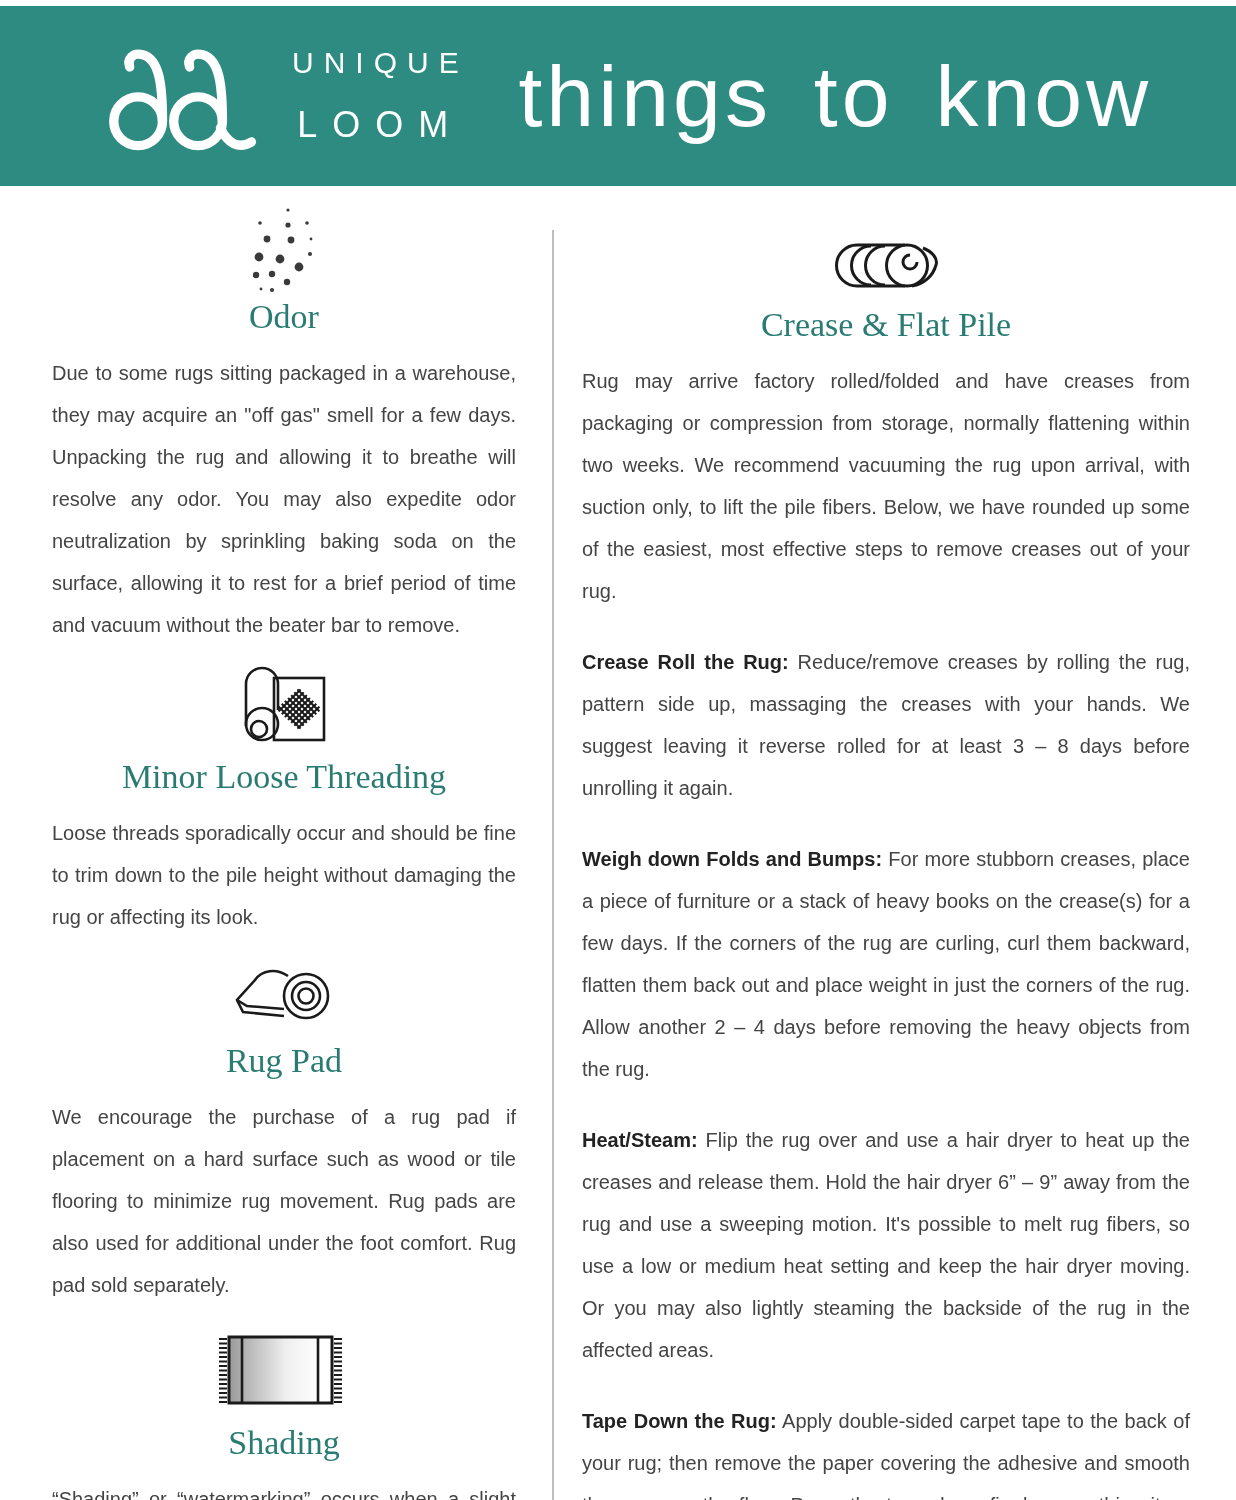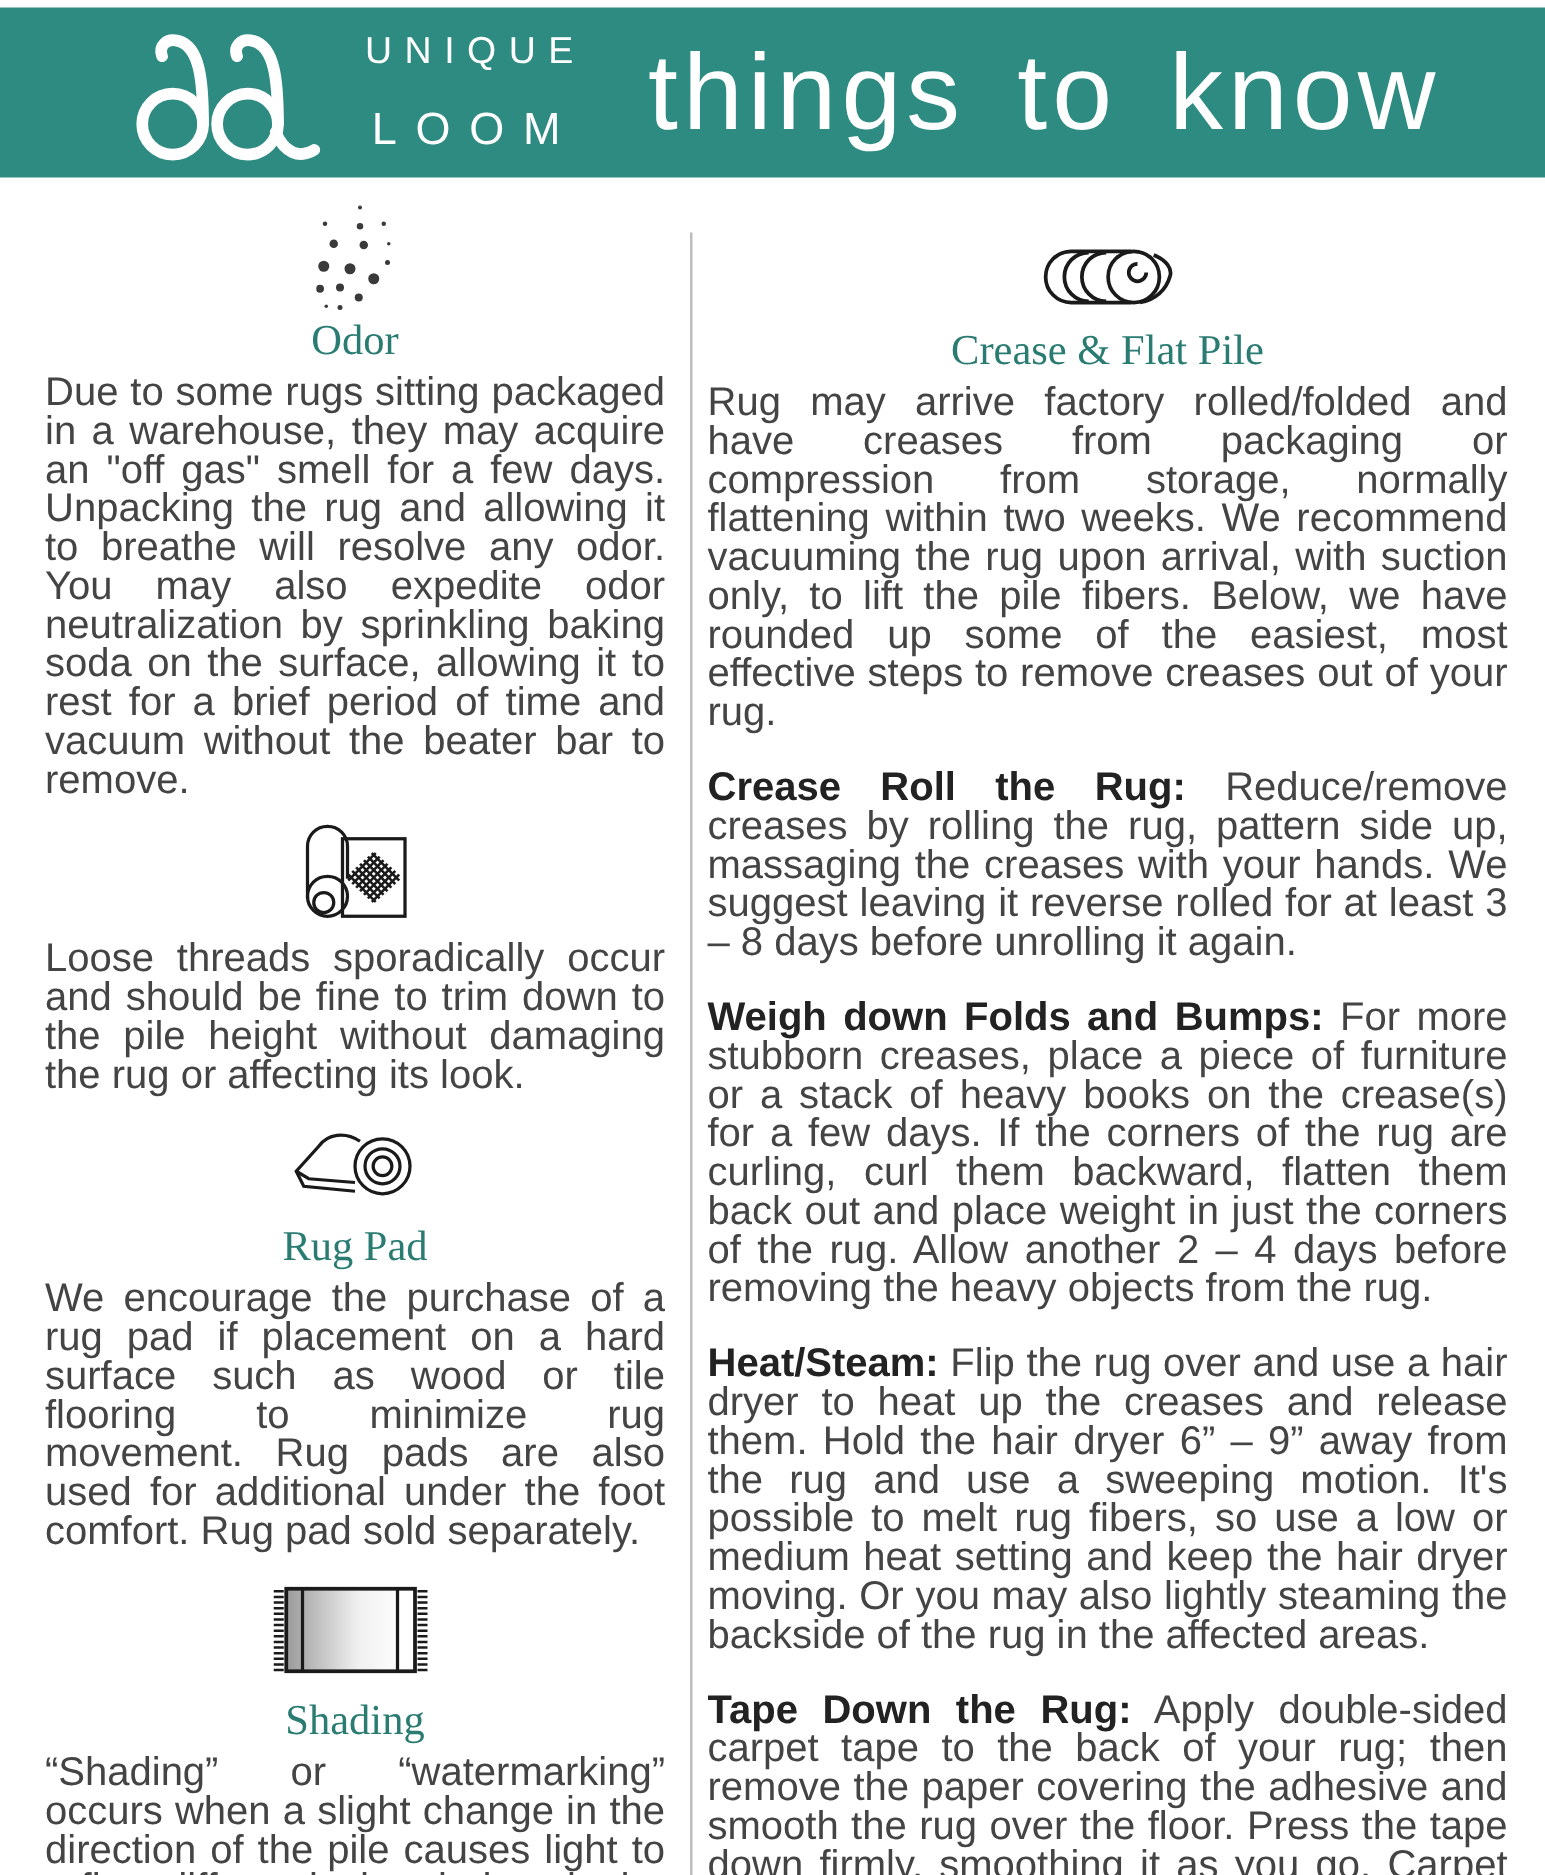--- a/index.html
+++ b/index.html
@@ -1,21 +1,21 @@
 <!DOCTYPE html>
 <html><head>
 <meta charset="utf-8">
 <style>
   html,body { margin:0; padding:0; }
   body {
     width:1236px; height:1500px; background:#ffffff;
     font-family:"Liberation Sans", sans-serif; overflow:hidden;
   }
   .header {
-    margin-top:6px; height:136px; background:#2E8B81;
+    margin-top:6px; height:180px; background:#2E8B81;
     display:flex; align-items:center;
   }
   .logo-wrap { display:flex; align-items:center; margin-left:100px; gap:24px; }
   .logo-svg { width:168px; height:118px; }
   .brand { color:#ffffff; display:flex; flex-direction:column; align-items:center; }
   .brand-line1 { font-size:30px; letter-spacing:10px; }
   .brand-line2 { font-size:36px; letter-spacing:15px; margin-top:24px; }
   .title {
     flex:1; text-align:center; color:#ffffff;
     font-family:Liberation Sans, sans-serif; font-size:86px;
@@ -33,22 +33,22 @@
   .m-threading { margin:16px 0 10px; }
   .m-pad       { margin:30px 0 12px; }
   .m-shading   { margin:26px 0 14px; }
   .m-crease    { margin:56px 0 16px; }
 
   h2.section {
     font-family:"Liberation Serif", serif; font-weight:400;
     color:#2A7C72; font-size:34px; text-align:center; margin:0 0 6px 0;
   }
   p.body {
-    font-size:32px; line-height:31px; color:#444444;
-    text-align:justify; margin:0;
+    font-size:20px; line-height:42px; color:#444444;
+    text-align:justify; margin:16px;
   }
   p.tip { margin-top:29px; }
   strong.lead { color:#222222; font-weight:700; }
   .ink { stroke:#1A1A1A; fill:none; }
 </style>
 </head>
 <body>
 
 <header class="header">
   <div class="logo-wrap">
@@ -109,20 +109,21 @@
           <path d="M8 64 V 22 A 16 16 0 0 1 40 22 V 48"></path>
           <circle cx="24" cy="62" r="16"></circle>
           <circle cx="21" cy="67" r="8"></circle>
           <g clip-path="url(#dm)" stroke-width="2">
             <path d="M38 6 L84 52 M38 12 L84 58 M38 18 L84 64 M38 24 L84 70 M38 30 L84 76 M38 36 L84 82 M38 42 L84 88"></path>
             <path d="M38 52 L84 6 M38 58 L84 12 M38 64 L84 18 M38 70 L84 24 M38 76 L84 30 M38 82 L84 36 M38 88 L84 42"></path>
           </g>
         </g>
       </svg>
     </div>
+    <h2 class="section">Minor Loose Threading</h2>
     <p class="body">Loose threads sporadically occur and should be fine to trim down to the pile height without damaging the rug or affecting its look.</p>
 
     <div class="icon m-pad">
       <svg width="100" height="62" viewBox="0 0 100 62">
         <g class="ink" stroke-width="2.6">
           <circle cx="72" cy="28" r="22"></circle>
           <circle cx="72" cy="28" r="14"></circle>
           <circle cx="72" cy="28" r="7.5"></circle>
           <path d="M54 8 C 42 0 28 2 21 12 L 3 32 L 9 44 L 50 48"></path>
           <path d="M3 32 L 13 38 L 50 41"></path>

